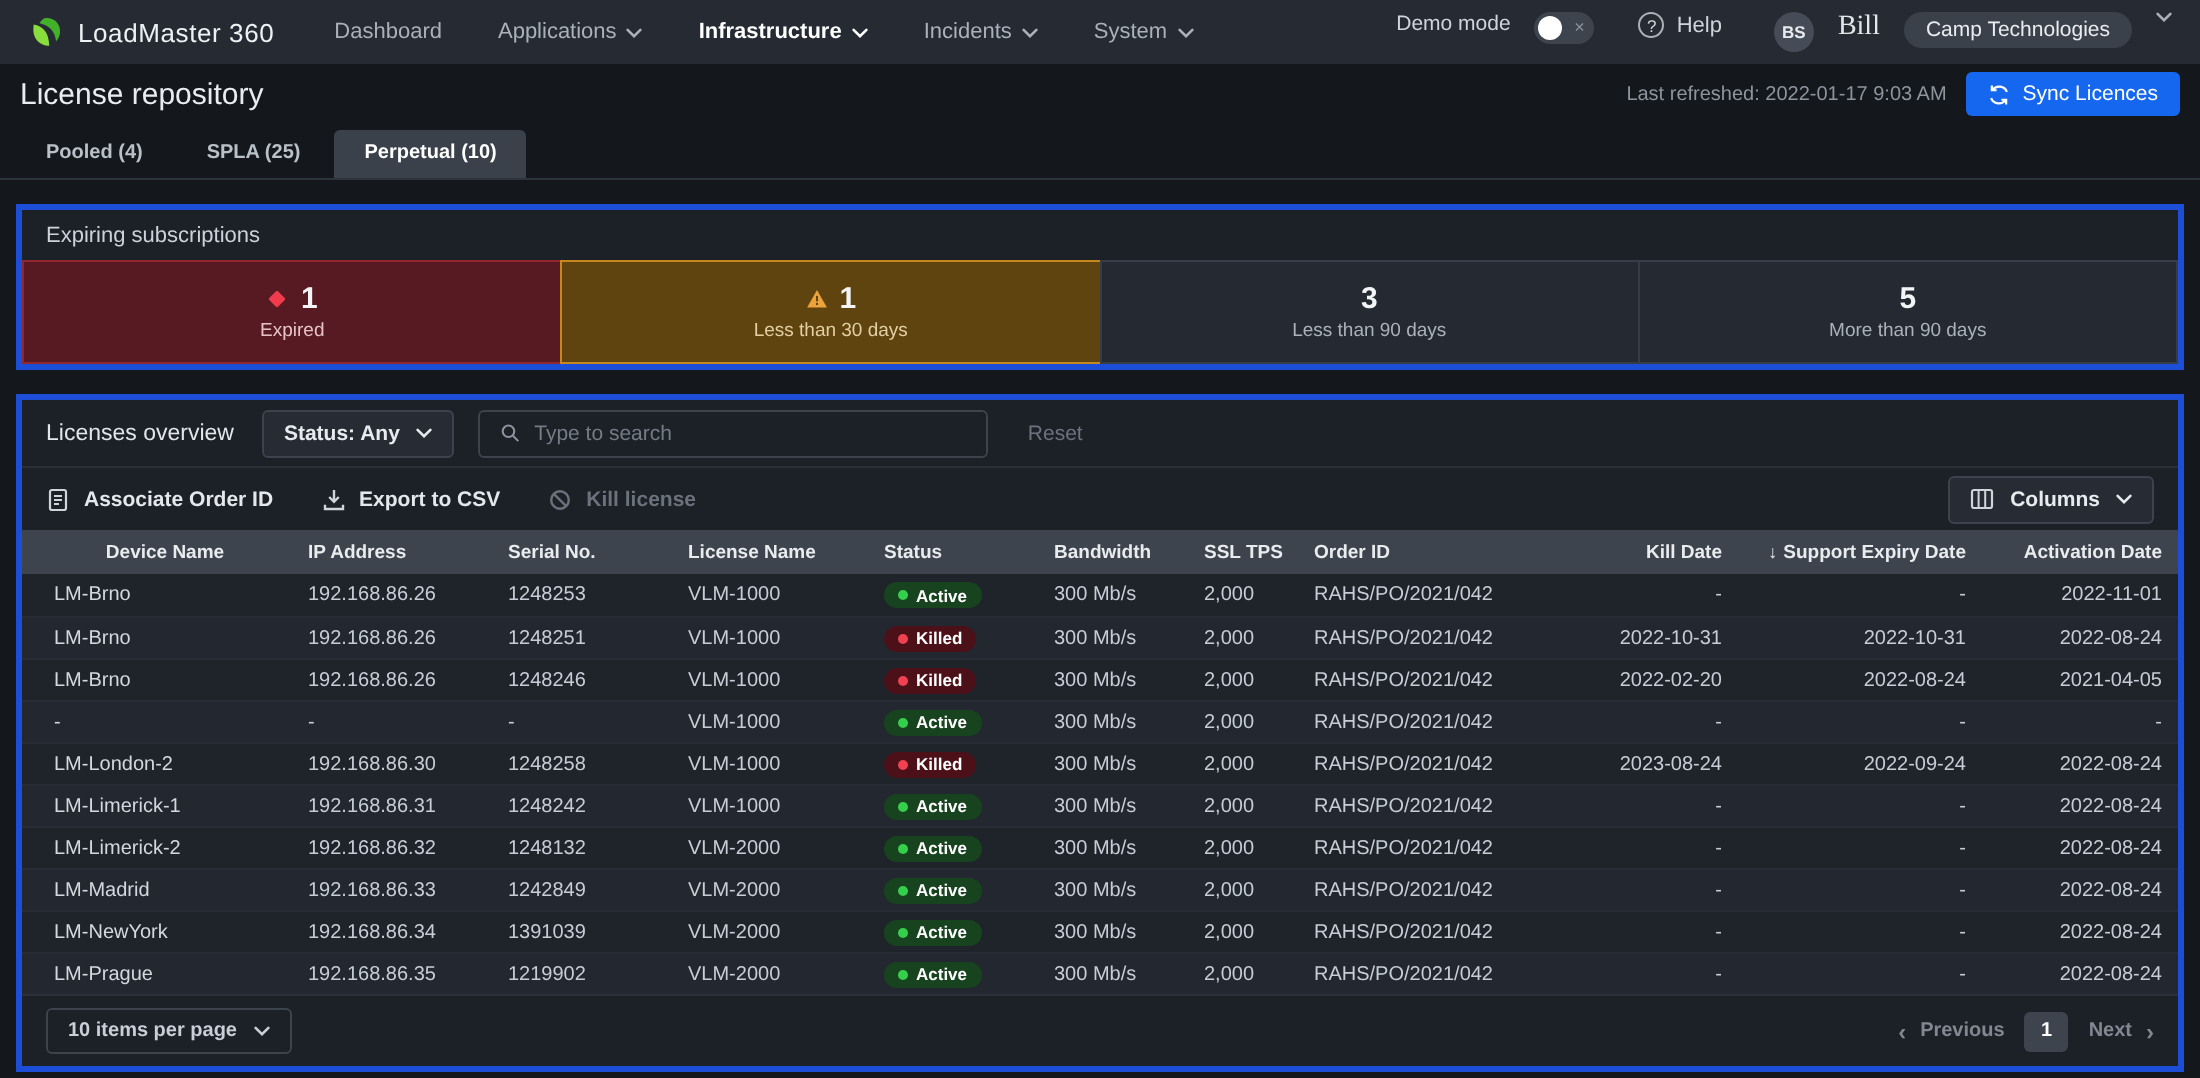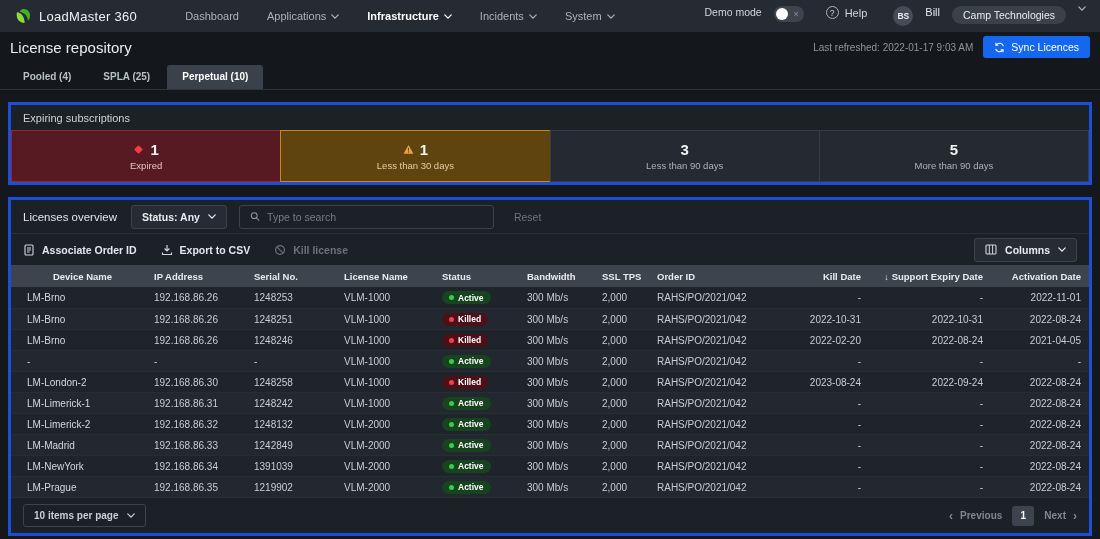--- a/index.html
+++ b/index.html
@@ -11,33 +11,33 @@
     font-size:11px;
   }
   svg { display:block; }
 
   
   .topnav {
     height:32px; background:#262b33; display:flex; align-items:center;
     padding:12px 14px; gap:0;
   }
   .brand { display:flex; align-items:center; gap:7px; color:#eef1f4; font-size:13px; letter-spacing:.3px; }
-  .mainnav { display:flex; align-items:center; gap:28px; margin-left:48px; }
+  .mainnav { display:flex; align-items:center; gap:28px; margin-left:30px; }
   .nav-item { display:flex; align-items:center; gap:5px; color:#a9b1ba; font-size:11px; cursor:pointer; }
   .nav-item.active { color:#ffffff; font-weight:bold; }
   .chev { width:8px; height:5px; color:currentColor; }
   .nav-right { margin-left:auto; display:flex; align-items:flex-start; gap:12px; }
   .demo-label { font-size:10.5px; color:#cfd5db; }
   .toggle { position:relative; width:30px; height:16px; border-radius:8px; background:#3e444e; cursor:pointer; }
   .toggle .knob { position:absolute; left:2px; top:2px; width:12px; height:12px; border-radius:50%; background:#fff; }
   .toggle .tx { position:absolute; right:5px; top:50%; transform:translateY(-54%); font-size:9px; color:#8a919b; }
   .help { display:flex; align-items:center; gap:6px; color:#cfd5db; font-size:11px; cursor:pointer; margin-left:10px; }
   .qmark { width:13px; height:13px; border:1px solid #aab1ba; border-radius:50%; display:flex; align-items:center; justify-content:center; font-size:8.5px; color:#cfd5db; }
   .avatar { width:20px; height:20px; border-radius:50%; background:#454c57; color:#e8ebee; font-size:8.5px; font-weight:bold; display:flex; align-items:center; justify-content:center; margin-left:14px; }
-  .username { color:#e3e7ea; font-size:11px; }
+  .username { color:#e3e7ea; font-size:14px;font-family:Liberation Serif, serif; }
   .orgpill { background:#3a414b; border-radius:10px; padding:3px 11px; color:#e9ecef; font-size:10.5px; cursor:pointer; }
 
   
   .page-header { height:30px; display:flex; align-items:center; padding:0 10px; }
   .page-title { font-size:15px; color:#e9ecf0; font-weight:400; }
   .ph-right { margin-left:auto; display:flex; align-items:center; gap:10px; }
   .refreshed { font-size:10px; color:#8d949d; }
   .sync-btn { display:flex; align-items:center; gap:6px; background:var(--accent,#1667f0); color:#fff; border:none;
     font-family:inherit; font-size:10.5px; padding:5px 11px; border-radius:3px; cursor:pointer; }
 

